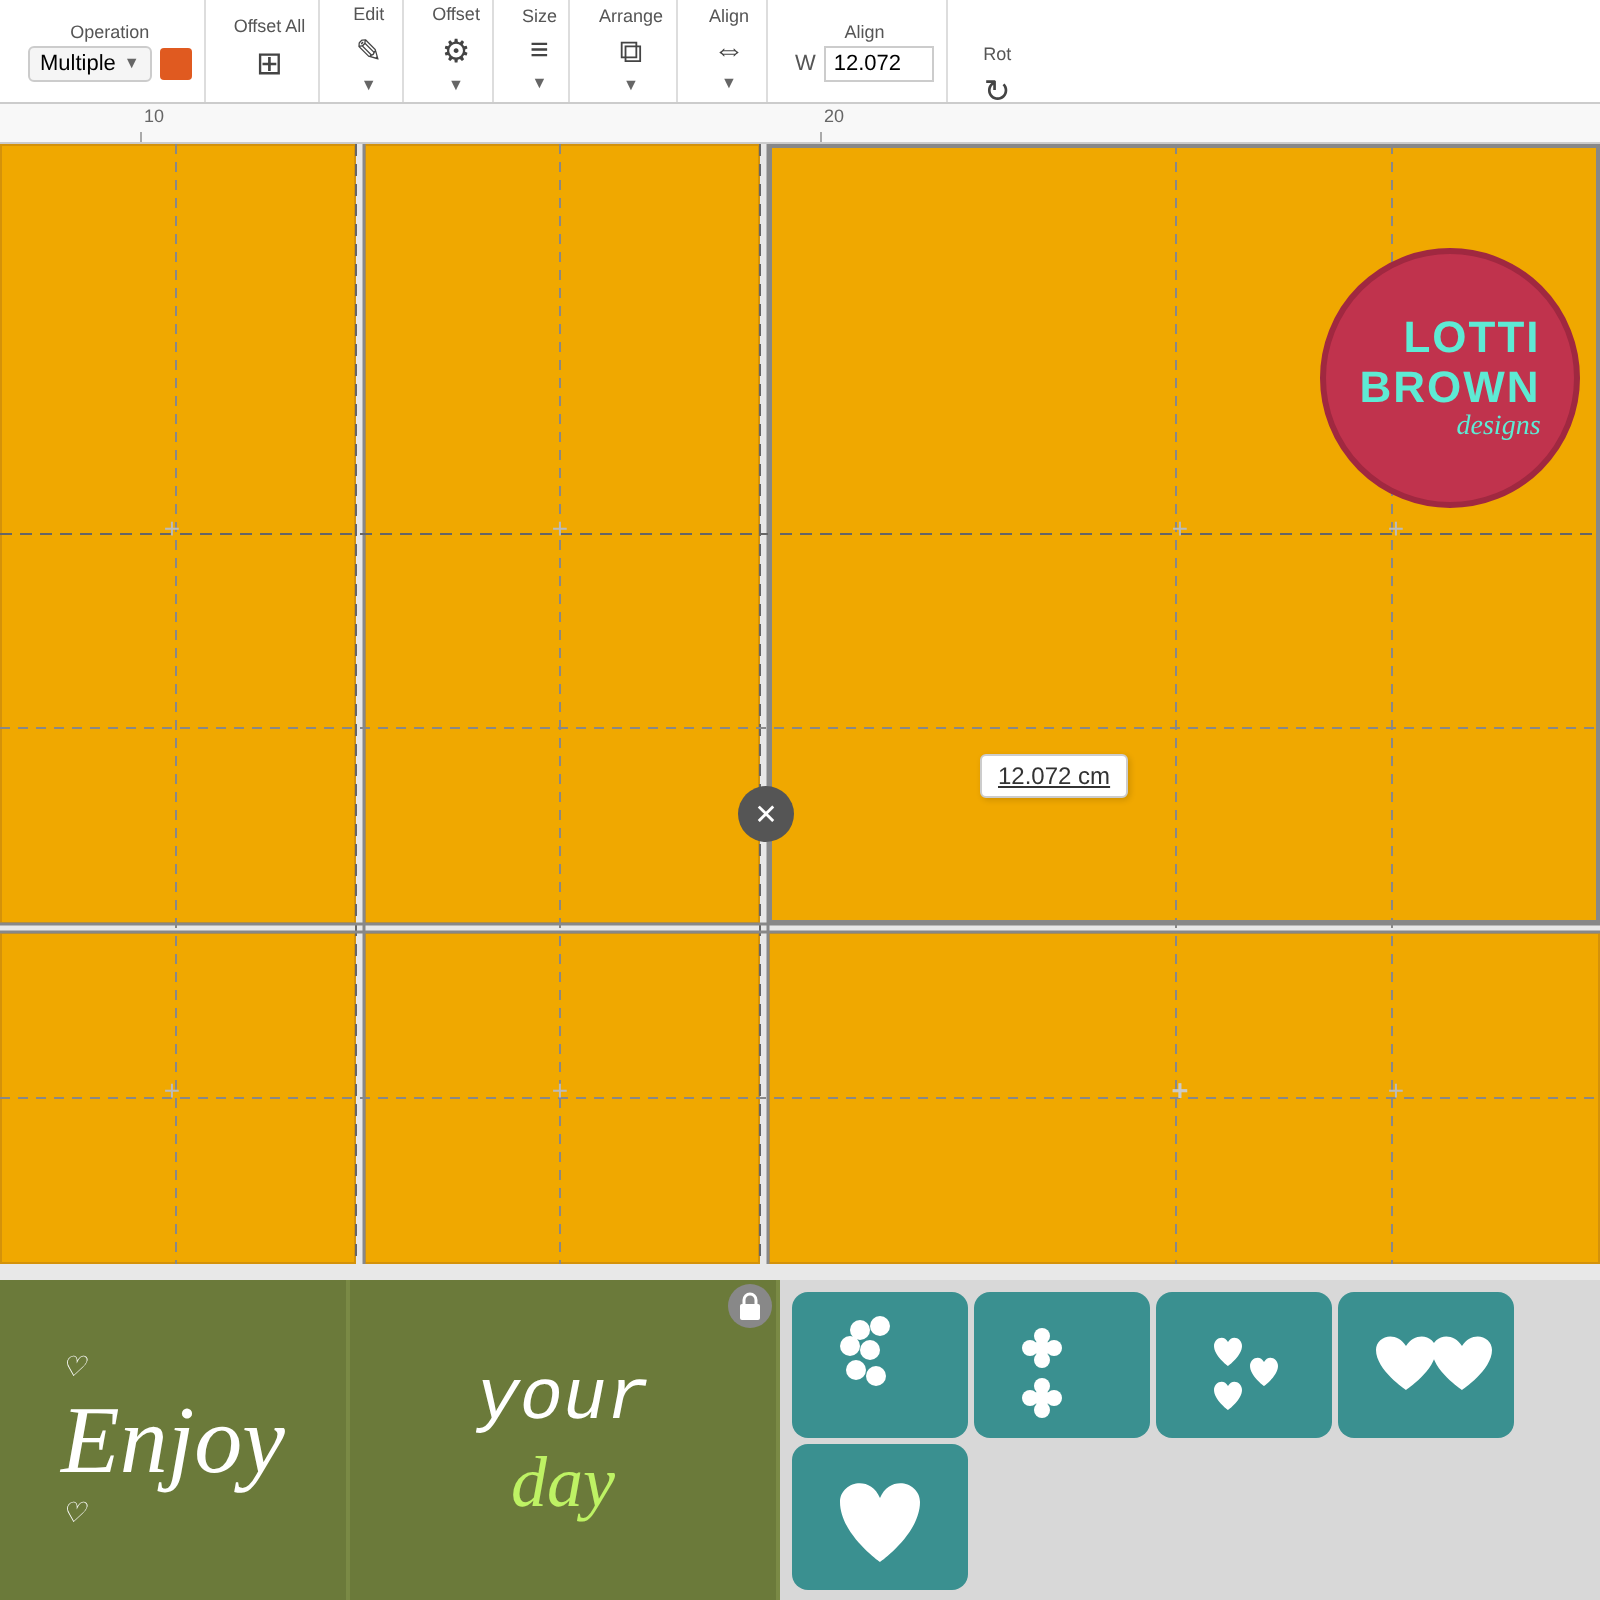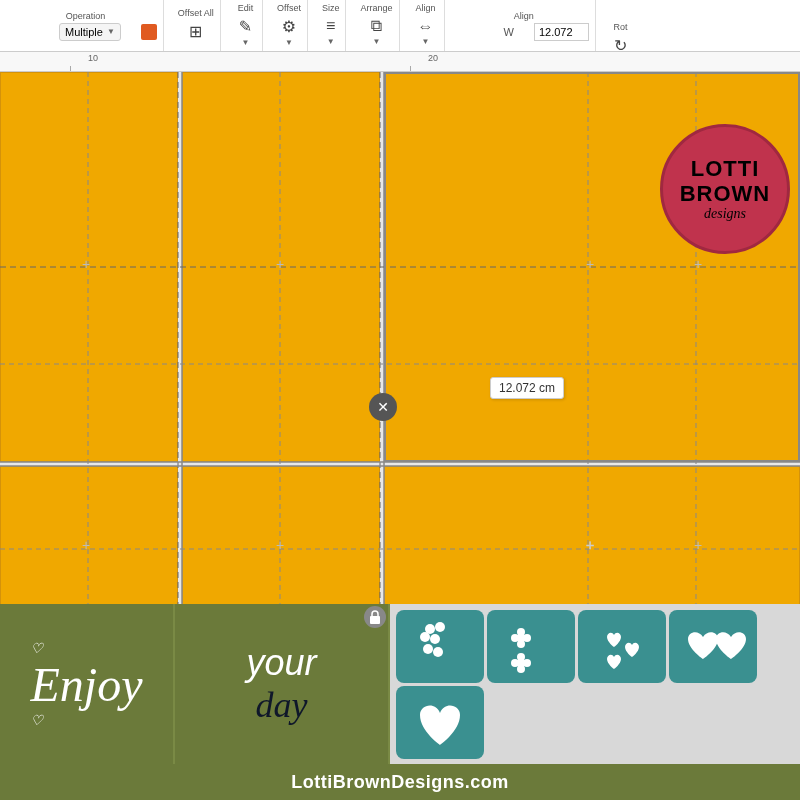--- a/index.html
+++ b/index.html
@@ -35,22 +35,21 @@
     }
     .toolbar-group:last-child { border-right: none; margin-top: 28px; }
     .toolbar-label {
       font-size: 9px;
       color: #555;
       margin-bottom: 2px;
     }
     .toolbar-controls {
       display: flex;
       align-items: center;
-      gap: 20px;
-      margin-left: 45px;
+      gap: 4px;
     }
     .dropdown-select {
       display: flex;
       align-items: center;
       background: #f5f5f5;
       border: 1px solid #ccc;
       border-radius: 3px;
       padding: 2px 5px;
       font-size: 11px;
       cursor: pointer;
@@ -92,21 +91,20 @@
       overflow: hidden;
     }
     .ruler-mark {
       position: absolute;
       top: 0;
       height: 100%;
       display: flex;
       flex-direction: column;
       align-items: flex-start;
       padding-left: 2px;
-      margin-left: 16px;
     }
     .ruler-number {
       font-size: 9px;
       color: #666;
       line-height: 1;
       margin-top: 2px;
     }
     .ruler-line {
       width: 1px;
       height: 6px;
@@ -282,22 +280,22 @@
       border-radius: 50%;
       background: #c0334d;
       display: flex;
       flex-direction: column;
       align-items: center;
       justify-content: center;
       z-index: 20;
       border: 3px solid #a02840;
     }
     #logo-text {
-      color: #000000;
-      text-align: center;
+      color: #5eead4;
+      text-align: right;
       line-height: 1.15;
     }
     .logo-lotti { font-size: 22px; font-weight: 900; letter-spacing: 1px; }
     .logo-brown { font-size: 22px; font-weight: 900; letter-spacing: 1px; }
     .logo-designs { font-size: 14px; font-style: italic; font-family: 'Georgia', serif; }
 
     
     #selection-border {
       position: absolute;
       border: 2px solid #888;
@@ -428,39 +426,39 @@
     <text x="590" y="197" text-anchor="middle" font-size="14" fill="#bbb">+</text>
     <text x="698" y="197" text-anchor="middle" font-size="14" fill="#bbb">+</text>
     <text x="590" y="478" text-anchor="middle" font-size="14" fill="#ccc" stroke="#ccc" stroke-width="0.5">+</text>
     <text x="698" y="478" text-anchor="middle" font-size="14" fill="#bbb">+</text>
   </svg>
 
   <div id="selection-border" style="left:384px;top:0;width:416px;height:390px;"></div>
 
   <div id="x-circle" style="left:369px;top:321px;">✕</div>
 
-  <div id="size-label" style="left:490px;top:305px;">
+  <div id="size-label" style="left:490px;top:305px;text-decoration:underline;">
     <span>12.072 cm</span>
   </div>
 
   <div id="bottom-panel">
     <div id="bottom-content">
 
       <div id="enjoy-section">
         <div id="enjoy-text">
           <span class="heart-small">♡</span>
           <span style="font-size:48px;font-family:'Georgia',serif;color:white;">Enjoy</span>
           <span class="heart-small">♡</span>
         </div>
       </div>
 
       <div id="yourday-section">
         <div id="yourday-text">
-          <div style="color:white;font-size:36px;font-family:Liberation Sans, sans-serif;font-style:italic;">your</div>
-          <div style="color:#0f172a;font-size:36px;font-family:'Georgia',serif;font-style:italic;">day</div>
+          <div style="color:white;font-size:36px;font-family:Liberation Mono, monospace;font-style:italic;">your</div>
+          <div style="color:#bef264;font-size:36px;font-family:'Georgia',serif;font-style:italic;">day</div>
         </div>
         <div id="lock-icon-container">
           <svg width="12" height="14" viewBox="0 0 12 14">
             <rect x="1" y="6" width="10" height="8" rx="1" fill="white"></rect>
             <path d="M3 6V4a3 3 0 016 0v2" fill="none" stroke="white" stroke-width="1.5"></path>
           </svg>
         </div>
       </div>
 
       <div id="teal-section">
@@ -509,23 +507,20 @@
         </div>
 
         <div class="teal-card">
           <svg width="60" height="60" viewBox="0 0 60 60">
             <path d="M10 22 C10 12 25 8 30 20 C35 8 50 12 50 22 C50 38 30 52 30 52 C30 52 10 38 10 22Z" fill="white"></path>
           </svg>
         </div>
       </div>
     </div>
 
-    <div id="bottom-footer">
-      <span id="footer-text">LottiBrownDesigns.com</span>
-    </div>
   </div>
 
   <div id="logo-circle">
     <div id="logo-text">
       <div class="logo-lotti">LOTTI</div>
       <div class="logo-brown">BROWN</div>
       <div class="logo-designs">designs</div>
     </div>
   </div>
 

